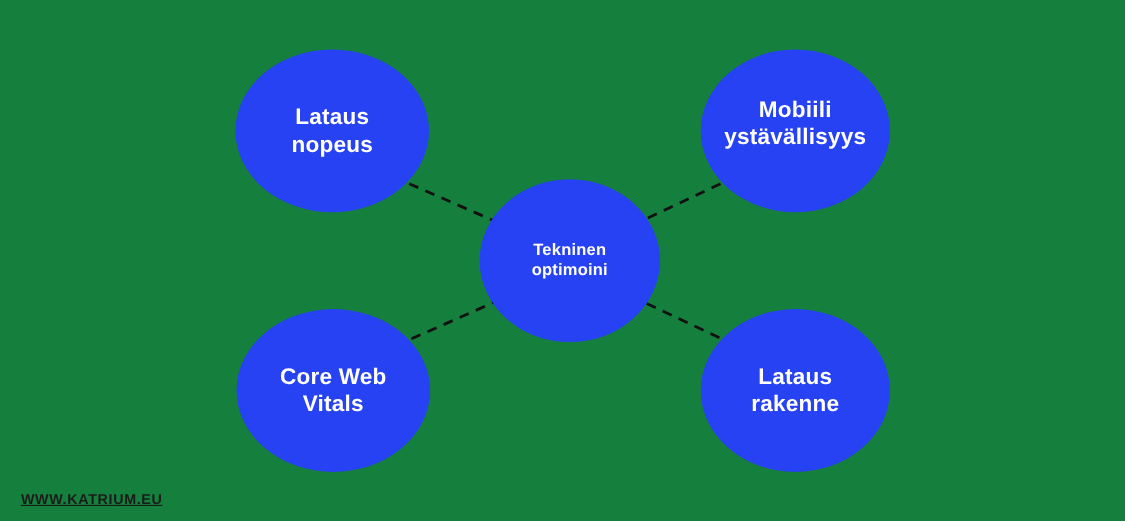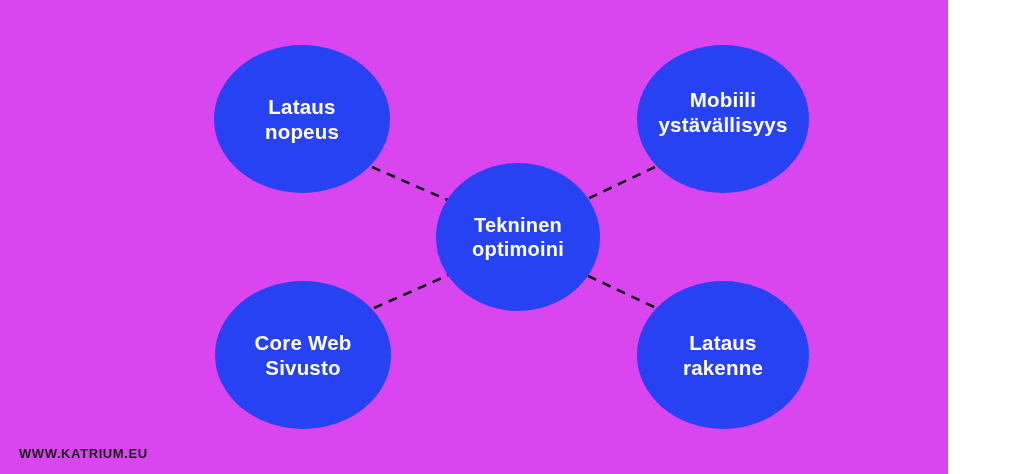--- a/index.html
+++ b/index.html
@@ -5,23 +5,23 @@
   html, body {
     margin: 0;
     padding: 0;
     background: #ffffff;
   }
   body {
     font-family: "Liberation Sans", sans-serif;
   }
   #canvas {
     position: relative;
-    width: 948px;
+    width: 1023px;
     height: 474px;
-    background: #d946ef;
+    background: #15803d;
     overflow: hidden;
   }
   .diagram-svg {
     position: absolute;
     left: 0;
     top: 0;
     width: 1023px;
     height: 474px;
   }
   .node-label {
@@ -31,21 +31,21 @@
     justify-content: center;
     text-align: center;
     color: #ffffff;
     font-weight: bold;
     line-height: 1.22;
     letter-spacing: 0.2px;
     pointer-events: none;
     white-space: pre-line;
   }
   .node-satellite { font-size: 20.5px; }
-  .node-center { font-size: 20px; }
+  .node-center { font-size: 15px; }
 
   
   #logo {
     position: absolute;
     left: 836px;
     top: 8px;
     width: 168px;
     height: 96px;
   }
   #logo-mark {
@@ -70,20 +70,21 @@
 
   
   #watermark {
     position: absolute;
     left: 19px;
     top: 446px;
     font-size: 13px;
     font-weight: bold;
     letter-spacing: 0.6px;
     color: #1a1a1a;
+    text-decoration: underline;
   }
 </style>
 </head>
 <body>
 
 <div id="canvas">
 
   <svg class="diagram-svg" viewBox="0 0 1023 474">
 
     <line x1="372" y1="167" x2="452" y2="202" stroke="#111111" stroke-width="2.6" stroke-dasharray="9 7" stroke-linecap="butt"></line>
@@ -98,21 +99,21 @@
     <ellipse cx="518" cy="237" rx="82" ry="74" fill="#2642F2"></ellipse>
   </svg>
 
   <div class="node-label node-satellite" style="left:214px; top:45px; width:176px; height:148px;">Lataus
 nopeus</div>
 
   <div class="node-label node-satellite" style="left:637px; top:38px; width:172px; height:148px;">Mobiili
 ystävällisyys</div>
 
   <div class="node-label node-satellite" style="left:215px; top:281px; width:176px; height:148px;">Core Web
-Sivusto</div>
+Vitals</div>
 
   <div class="node-label node-satellite" style="left:637px; top:281px; width:172px; height:148px;">Lataus
 rakenne</div>
 
   <div class="node-label node-center" style="left:436px; top:163px; width:164px; height:148px;">Tekninen
 optimoini</div>
 
 
   <div id="watermark">WWW.KATRIUM.EU</div>
 

